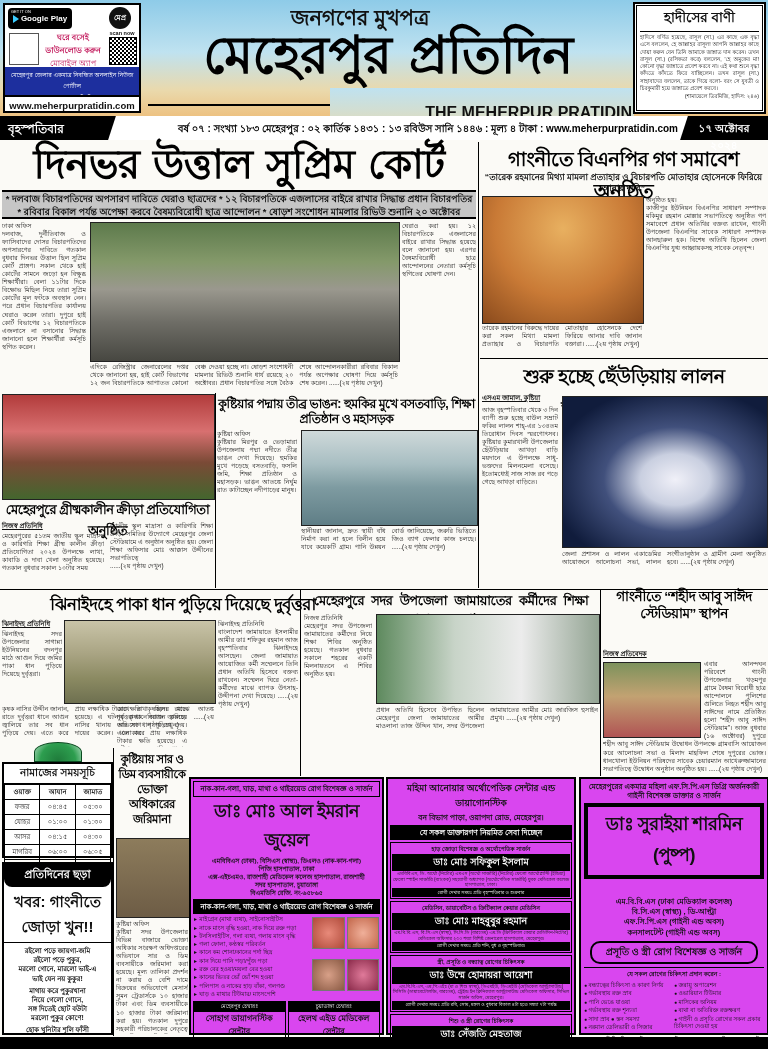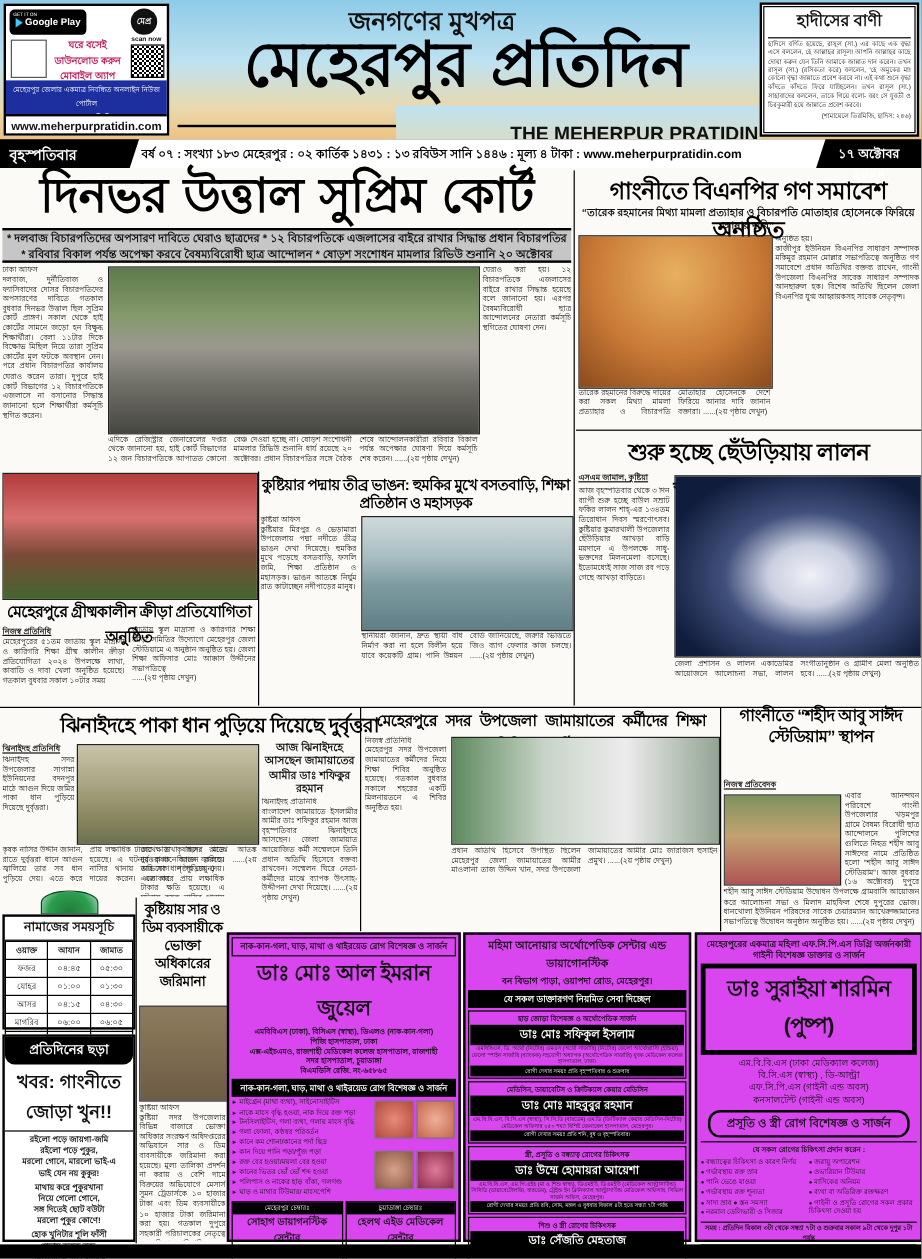--- a/index.html
+++ b/index.html
@@ -41,21 +41,21 @@
       </div>
     </div>
     <div class="abs" style="left:104px;top:2px;width:22px;height:22px;border-radius:50%;background:#111;color:#fff;font-size:7px;font-weight:bold;display:flex;align-items:center;justify-content:center;">মেপ্র</div>
     <div class="abs" style="left:100px;top:25px;width:34px;font-size:5.5px;font-weight:bold;text-align:center;">scan now</div>
     <div class="abs" style="left:104px;top:32px;width:26px;height:26px;background:
          repeating-linear-gradient(0deg,#000 0 2px,#fff 2px 4px),repeating-linear-gradient(90deg,#000 0 2px,#fff 2px 4px);background-blend-mode:difference;border:1px solid #000;"></div>
     <div class="abs" style="left:4px;top:28px;width:28px;height:30px;background:linear-gradient(135deg,#3a6fb0,#9cc;);border:1px solid #555;"></div>
     <div class="abs" style="left:36px;top:26px;width:64px;text-align:center;">
       <div style="font-size:8px;font-weight:bold;color:#c2185b;">ঘরে বসেই</div>
       <div style="font-size:8px;font-weight:bold;color:#c2185b;">ডাউনলোড করুন</div>
-      <div style="font-size:8px;font-weight:bold;color:#c2185b;">মোবাইল অ্যাপ</div>
+      <div style="font-size:8px;font-weight:normal;color:#c2185b;">মোবাইল অ্যাপ</div>
     </div>
     <div class="abs blackbar" style="left:0;top:62px;width:134px;height:28px;background:#1d2f9e;text-align:center;padding-top:3px;box-sizing:border-box;">
       <div style="font-size:6px;">মেহেরপুর জেলার একমাত্র নিবন্ধিত অনলাইন নিউজ পোর্টাল</div>
       <div style="font-size:7px;font-weight:bold;margin-top:1px;">মেহেরপুর প্রতিদিন</div>
     </div>
     <div class="abs" style="left:0;top:90px;width:134px;height:16px;background:#fff;border-top:2px solid #000;font-size:9.5px;font-weight:bold;text-align:center;padding-top:3px;box-sizing:border-box;">www.meherpurpratidin.com</div>
   </div>
 
   <div class="abs" style="left:150px;top:2px;width:420px;text-align:center;font-size:21px;font-weight:800;letter-spacing:0;">জনগণের মুখপত্র</div>
   <div class="abs hl" style="left:142px;top:22px;width:492px;text-align:center;font-size:52px;line-height:1.3;font-family:'DejaVu Sans',sans-serif;">মেহেরপুর প্রতিদিন</div>
@@ -64,21 +64,21 @@
 
   <div class="abs" style="left:633px;top:2px;width:133px;height:112px;background:#fff;border:2px solid #000;outline:1px solid #000;outline-offset:-4px;box-sizing:border-box;padding:3px 5px;">
     <div style="font-size:13.5px;font-weight:800;text-align:center;border-bottom:1px solid #000;padding-bottom:1px;">হাদীসের বাণী</div>
     <div class="t" style="font-size:5.4px;margin-top:2px;line-height:1.35;">হাদিসে বর্ণিত হয়েছে, রাসূল (সা.) এর কাছে এক বৃদ্ধা এসে বললেন, হে আল্লাহর রাসূল! আপনি আল্লাহর কাছে দোয়া করুন যেন তিনি আমাকে জান্নাত দান করেন। তখন রাসূল (সা.) (রসিকতা করে) বললেন, 'হে অমুকের মা! কোনো বৃদ্ধা জান্নাতে প্রবেশ করবে না। এই কথা শুনে বৃদ্ধা কাঁদতে কাঁদতে ফিরে যাচ্ছিলেন। তখন রাসূল (সা.) সাহাবাদের বললেন, তাকে গিয়ে বলো- বরং সে যুবতী ও চিরকুমারী হয়ে জান্নাতে প্রবেশ করবে।</div>
     <div style="font-size:5.4px;text-align:right;margin-top:1px;">(শামায়েলে তিরমিজি, হাদিস: ২৪৬)</div>
   </div>
 
   <div class="abs blackbar" style="left:0;top:116px;width:768px;height:24px;">
     <div class="abs" style="left:8px;top:4px;font-size:12px;font-weight:bold;">বৃহস্পতিবার</div>
     <div class="abs" style="left:112px;top:0;width:572px;height:24px;background:#fff;transform:skewX(-18deg);"></div>
-    <div class="abs" style="left:118px;top:5px;width:560px;text-align:left;color:#000;font-size:10px;font-weight:bold;">বর্ষ ০৭ : সংখ্যা ১৮৩ মেহেরপুর : ০২ কার্তিক ১৪৩১ : ১৩ রবিউস সানি ১৪৪৬ : মূল্য ৪ টাকা : www.meherpurpratidin.com</div>
+    <div class="abs" style="left:118px;top:5px;width:560px;text-align:right;color:#000;font-size:10px;font-weight:bold;">বর্ষ ০৭ : সংখ্যা ১৮৩ মেহেরপুর : ০২ কার্তিক ১৪৩১ : ১৩ রবিউস সানি ১৪৪৬ : মূল্য ৪ টাকা : www.meherpurpratidin.com</div>
     <div class="abs" style="left:684px;top:5px;width:80px;text-align:center;font-size:10.5px;font-weight:bold;">১৭ অক্টোবর ২০২৪</div>
   </div>
 
   <div class="abs hl" style="left:0;top:142px;width:478px;text-align:center;font-size:40px;line-height:1.1;font-family:'DejaVu Sans',sans-serif;">দিনভর উত্তাল সুপ্রিম কোর্ট</div>
   <div class="abs graybar" style="left:2px;top:190px;width:474px;height:29px;font-size:9.3px;font-weight:bold;text-align:center;line-height:1.45;padding:1px 3px;box-sizing:border-box;">* দলবাজ বিচারপতিদের অপসারণ দাবিতে ঘেরাও ছাত্রদের * ১২ বিচারপতিকে এজলাসের বাইরে রাখার সিদ্ধান্ত প্রধান বিচারপতির * রবিবার বিকাল পর্যন্ত অপেক্ষা করবে বৈষম্যবিরোধী ছাত্র আন্দোলন * ষোড়শ সংশোধন মামলার রিভিউ শুনানি ২০ অক্টোবর</div>
   <div class="abs t pre" style="left:2px;top:222px;width:84px;height:168px;overflow:hidden;">ঢাকা অফিস
 দলবাজ, দুর্নীতিবাজ ও ফ্যাসিবাদের দোসর বিচারপতিদের অপসারণের দাবিতে গতকাল বুধবার দিনভর উত্তাল ছিল সুপ্রিম কোর্ট প্রাঙ্গণ। সকাল থেকে হাই কোর্টের সামনে জড়ো হন বিক্ষুব্ধ শিক্ষার্থীরা। বেলা ১১টার দিকে বিক্ষোভ মিছিল নিয়ে তারা সুপ্রিম কোর্টের মূল ফটকে অবস্থান নেন। পরে প্রধান বিচারপতির কার্যালয় ঘেরাও করেন তারা। দুপুরে হাই কোর্ট বিভাগের ১২ বিচারপতিকে এজলাসে না বসানোর সিদ্ধান্ত জানানো হলে শিক্ষার্থীরা কর্মসূচি স্থগিত করেন।</div>
   <div class="abs photo" style="left:90px;top:222px;width:308px;height:138px;background:linear-gradient(180deg,#5d7a4c 0%,#84996a 28%,#9a988e 48%,#6e6d66 72%,#474741 100%);"></div>
   <div class="abs t pre" style="left:402px;top:222px;width:74px;height:168px;overflow:hidden;">ঘেরাও করা হয়। ১২ বিচারপতিকে এজলাসের বাইরে রাখার সিদ্ধান্ত হয়েছে বলে জানানো হয়। এরপর বৈষম্যবিরোধী ছাত্র আন্দোলনের নেতারা কর্মসূচি স্থগিতের ঘোষণা দেন।</div>
   <div class="abs tc" style="left:90px;top:363px;width:308px;height:28px;column-count:3;overflow:hidden;">এদিকে রেজিস্ট্রার জেনারেলের দপ্তর থেকে জানানো হয়, হাই কোর্ট বিভাগের ১২ জন বিচারপতিকে আপাতত কোনো বেঞ্চ দেওয়া হচ্ছে না। ষোড়শ সংশোধনী মামলার রিভিউ শুনানি ধার্য রয়েছে ২০ অক্টোবর। প্রধান বিচারপতির সঙ্গে বৈঠক শেষে আন্দোলনকারীরা রবিবার বিকাল পর্যন্ত অপেক্ষার ঘোষণা দিয়ে কর্মসূচি শেষ করেন। ......(২য় পৃষ্ঠায় দেখুন)</div>
@@ -119,21 +119,20 @@
 
   <div class="abs hl" style="left:0;top:592px;width:366px;text-align:center;font-size:16.5px;">ঝিনাইদহে পাকা ধান পুড়িয়ে দিয়েছে দুর্বৃত্তরা</div>
   <div class="abs" style="left:2px;top:618px;width:60px;">
     <div class="byline">ঝিনাইদহ প্রতিনিধি</div>
     <div class="t" style="height:78px;overflow:hidden;">ঝিনাইদহ সদর উপজেলার সাগান্না ইউনিয়নের বদনপুর মাঠে আগুন দিয়ে জমির পাকা ধান পুড়িয়ে দিয়েছে দুর্বৃত্তরা।</div>
   </div>
   <div class="abs photo" style="left:64px;top:620px;width:150px;height:82px;background:linear-gradient(180deg,#c9c4a8 0%,#a9a483 40%,#8b8a62 70%,#6e7050 100%);"></div>
   <div class="abs tc" style="left:2px;top:705px;width:212px;height:40px;column-count:3;overflow:hidden;">কৃষক নাসির উদ্দীন জানান, রাতে দুর্বৃত্তরা ধানে আগুন জ্বালিয়ে তার সব ধান পুড়িয়ে দেয়। এতে করে প্রায় লক্ষাধিক টাকার ক্ষতি হয়েছে। এ ঘটনায় কৃষক নাসির থানায় অভিযোগ দায়ের করেন। এলাকার কৃষকদের মাঝে আতঙ্ক বিরাজ করছে। ......(২য় পৃষ্ঠায় দেখুন)</div>
 
   <div class="abs" style="left:218px;top:618px;width:80px;">
-    <div style="font-size:9px;font-weight:800;text-align:center;line-height:1.25;">আজ ঝিনাইদহে আসছেন জামায়াতের আমীর ডাঃ শফিকুর রহমান</div>
     <div class="t pre" style="height:108px;overflow:hidden;margin-top:2px;">ঝিনাইদহ প্রতিনিধি
 বাংলাদেশ জামায়াতে ইসলামীর আমীর ডাঃ শফিকুর রহমান আজ বৃহস্পতিবার ঝিনাইদহে আসছেন। জেলা জামায়াত আয়োজিত কর্মী সম্মেলনে তিনি প্রধান অতিথি হিসেবে বক্তব্য রাখবেন। সম্মেলন ঘিরে নেতা-কর্মীদের মাঝে ব্যাপক উৎসাহ-উদ্দীপনা দেখা দিয়েছে। ......(২য় পৃষ্ঠায় দেখুন)</div>
   </div>
   <div class="abs vline" style="left:300px;top:590px;height:186px;"></div>
 
   <div class="abs hl" style="left:302px;top:591px;width:298px;text-align:center;font-size:13px;font-family:Liberation Mono, monospace;">মেহেরপুরে সদর উপজেলা জামায়াতের কর্মীদের শিক্ষা শিবির অনুষ্ঠিত</div>
   <div class="abs t pre" style="left:304px;top:614px;width:68px;height:162px;overflow:hidden;">নিজস্ব প্রতিনিধি
 মেহেরপুর সদর উপজেলা জামায়াতের কর্মীদের নিয়ে শিক্ষা শিবির অনুষ্ঠিত হয়েছে। গতকাল বুধবার সকালে শহরের একটি মিলনায়তনে এ শিবির অনুষ্ঠিত হয়।</div>
   <div class="abs photo" style="left:376px;top:614px;width:222px;height:88px;background:linear-gradient(90deg,#5e8a5e 0%,#c8d4c8 35%,#ececec 65%,#93a493 100%);"></div>
   <div class="abs tc" style="left:376px;top:706px;width:222px;height:70px;column-count:2;overflow:hidden;">প্রধান অতিথি হিসেবে উপস্থিত ছিলেন মেহেরপুর জেলা জামায়াতের আমীর মাওলানা তাজ উদ্দিন খান, সদর উপজেলা জামায়াতের আমীর মোঃ জারজিস হুসাইন প্রমুখ। ......(২য় পৃষ্ঠায় দেখুন)</div>
@@ -282,21 +281,21 @@
       <div class="blackbar" style="font-size:9.5px;font-weight:800;padding:1px 0;">ডাঃ সেঁজুতি মেহতাজ</div>
       <div style="font-size:4.6px;line-height:1.25;">এমবিবিএস (রাজশাহী), বিসিএস (স্বাস্থ্য) মেডিকেল অফিসার ২৫০ শয্যা বিশিষ্ট জেনারেল হাসপাতাল, মেহেরপুর। এক্স মেডিকেল অফিসার, ইবনে সিনা হাসপাতাল, ধানমন্ডি, ঢাকা</div>
     </div>
 
   </div>
 
   <div class="abs adbox" style="left:579px;top:777px;width:190px;height:258px;box-sizing:border-box;padding:3px;text-align:center;">
     <div class="pre" style="font-size:7.3px;font-weight:800;line-height:1.3;">মেহেরপুরের একমাত্র মহিলা এফ.সি.পি.এস ডিগ্রি অর্জনকারী
 গাইনী বিশেষজ্ঞ ডাক্তার ও সার্জন</div>
     <div style="border:4px solid #000;font-size:18px;font-weight:800;padding:3px 0;margin-top:2px;letter-spacing:-0.5px;">ডাঃ সুরাইয়া শারমিন (পুষ্প)</div>
-    <div class="pre" style="font-size:7.6px;font-weight:normal;line-height:1.35;margin-top:2px;">এম.বি.বি.এস (ঢাকা মেডিক্যাল কলেজ)
+    <div class="pre" style="font-size:7.6px;font-weight:bold;line-height:1.35;margin-top:18px;">এম.বি.বি.এস (ঢাকা মেডিক্যাল কলেজ)
 বি.সি.এস (স্বাস্থ্য) , ডি-আল্ট্রা
 এফ.সি.পি.এস (গাইনী এন্ড অবস)
 কনসালটেন্ট (গাইনী এন্ড অবস)</div>
     <div style="border:2px solid #000;border-radius:10px;font-size:9.6px;font-weight:800;padding:2px 0;margin:3px 6px;">প্রসূতি ও স্ত্রী রোগ বিশেষজ্ঞ ও সার্জন</div>
     <div style="font-size:6px;font-weight:bold;border-top:1px solid #000;border-bottom:0;padding-top:1px;">যে সকল রোগের চিকিৎসা প্রদান করেন :</div>
     <div style="display:flex;text-align:left;margin-top:2px;">
       <ul class="dot" style="flex:1;font-size:5.8px;line-height:1.2;">
         <li>বন্ধ্যাত্বের চিকিৎসা ও কারণ নির্ণয়</li>
         <li>গর্ভাবস্থায় রক্ত স্রাব</li>
         <li>পানি ভেঙে যাওয়া</li>

